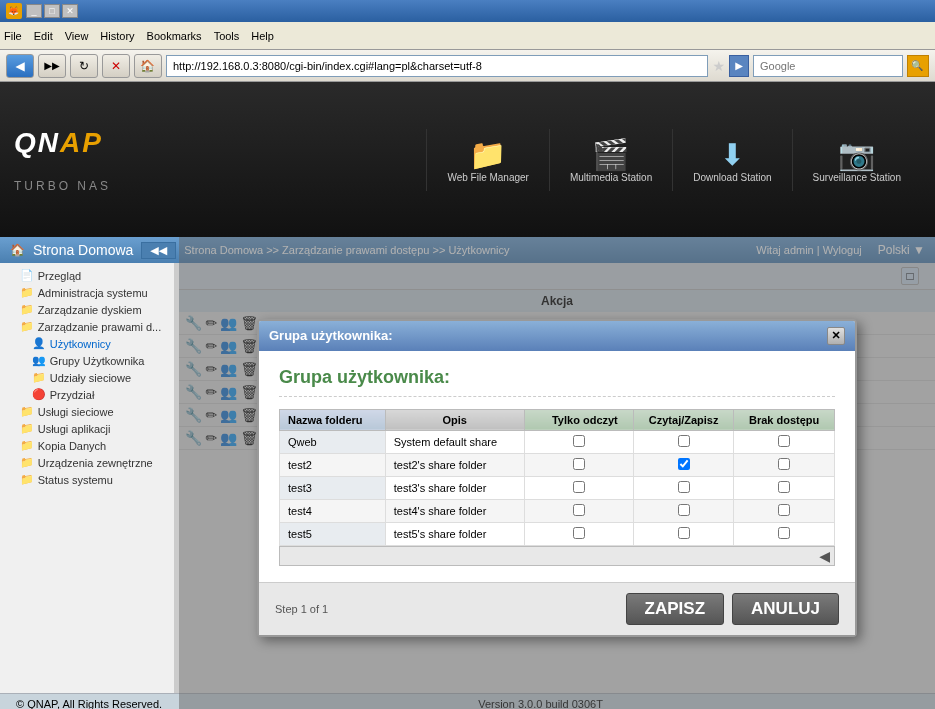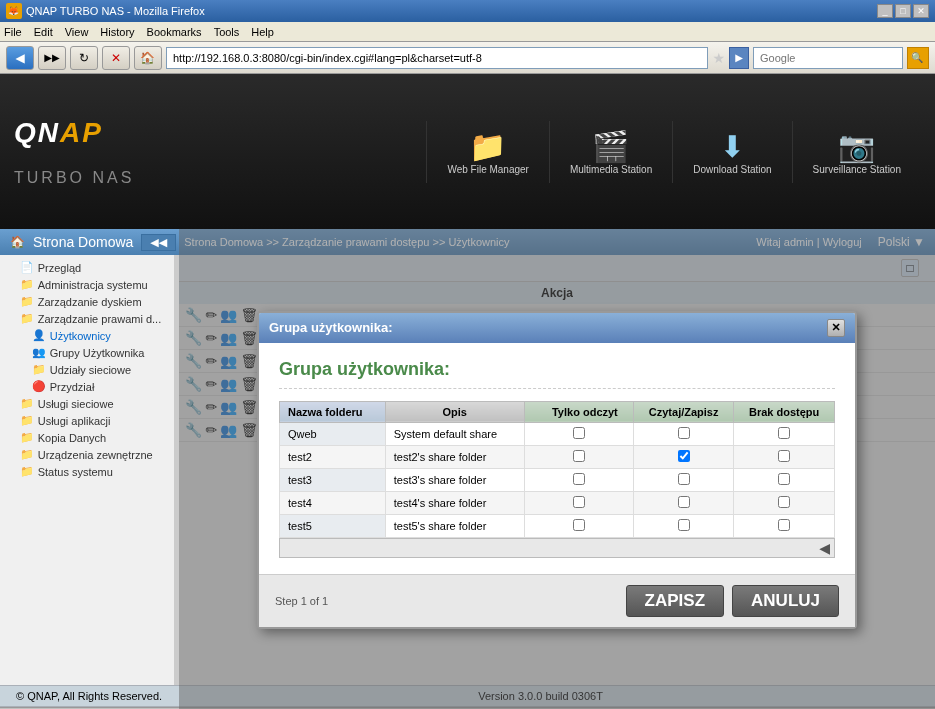--- a/index.html
+++ b/index.html
@@ -21,21 +21,21 @@
     .browser-title-btns { display: flex; gap: 2px; }
     .browser-title-btn { width: 16px; height: 14px; background: #c0c0c0; border: 1px solid #888; font-size: 9px; display: flex; align-items: center; justify-content: center; cursor: pointer; }
 
     .browser-menubar {
       background: #ece9d8;
       border-bottom: 1px solid #999;
       padding: 2px 4px;
       display: flex;
       gap: 12px;
       font-size: 11px;
-      height: 20px;
+      height: 28px;
       align-items: center;
     }
     .browser-menubar span { cursor: pointer; }
 
     .browser-toolbar {
       background: linear-gradient(to bottom, #f5f3ed, #dedad0);
       border-bottom: 1px solid #999;
       padding: 3px 6px;
       display: flex;
       align-items: center;
@@ -83,21 +83,21 @@
       flex: 1;
     }
     .qnap-logo {
       color: white;
       font-size: 28px;
       font-weight: bold;
       font-style: italic;
       letter-spacing: 2px;
     }
     .qnap-logo span { color: #e8a000; }
-    .qnap-subtitle { color: #888; font-size: 16px; margin-top: 20px; letter-spacing: 3px; }
+    .qnap-subtitle { color: #888; font-size: 12px; margin-top: 20px; letter-spacing: 3px; }
     .qnap-apps {
       display: flex;
       margin-left: auto;
       gap: 0;
     }
     .qnap-app-item {
       display: flex;
       flex-direction: column;
       align-items: center;
       padding: 8px 20px;
@@ -290,21 +290,20 @@
       align-items: center;
       justify-content: flex-end;
       padding-right: 4px;
     }
   </style>
 </head>
 <body>
 
 <div class="browser-title">
   <span class="browser-title-icon">🦊</span>
-  <span class="browser-title-text">QNAP TURBO NAS - Mozilla Firefox</span>
   <div class="browser-title-btns">
     <div class="browser-title-btn">_</div>
     <div class="browser-title-btn">□</div>
     <div class="browser-title-btn">✕</div>
   </div>
 </div>
 
 <div class="browser-menubar">
   <span>File</span>
   <span>Edit</span>

